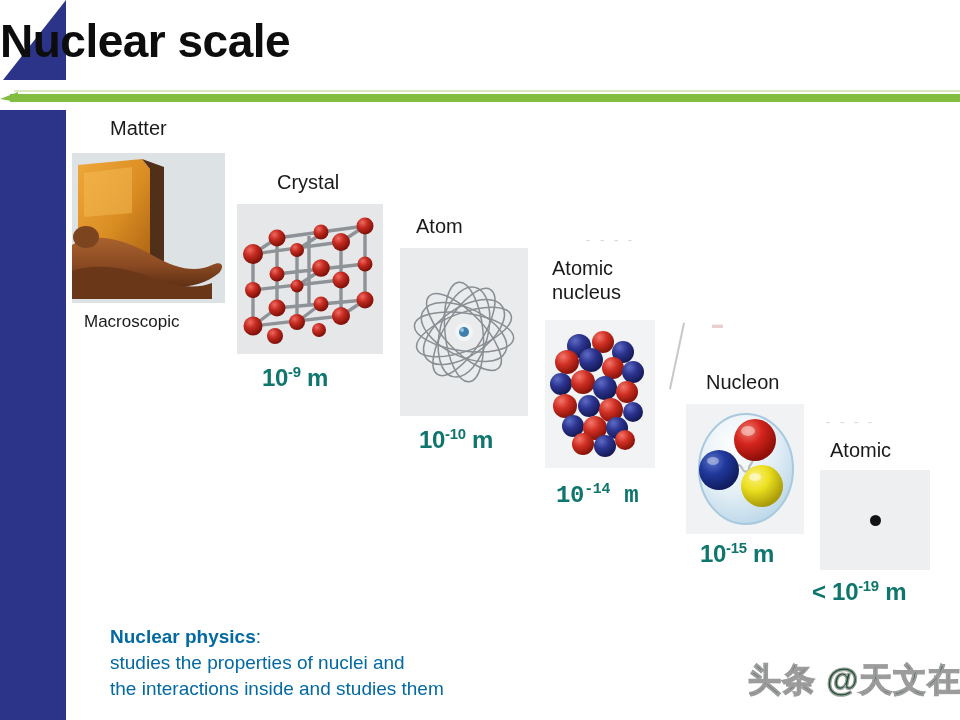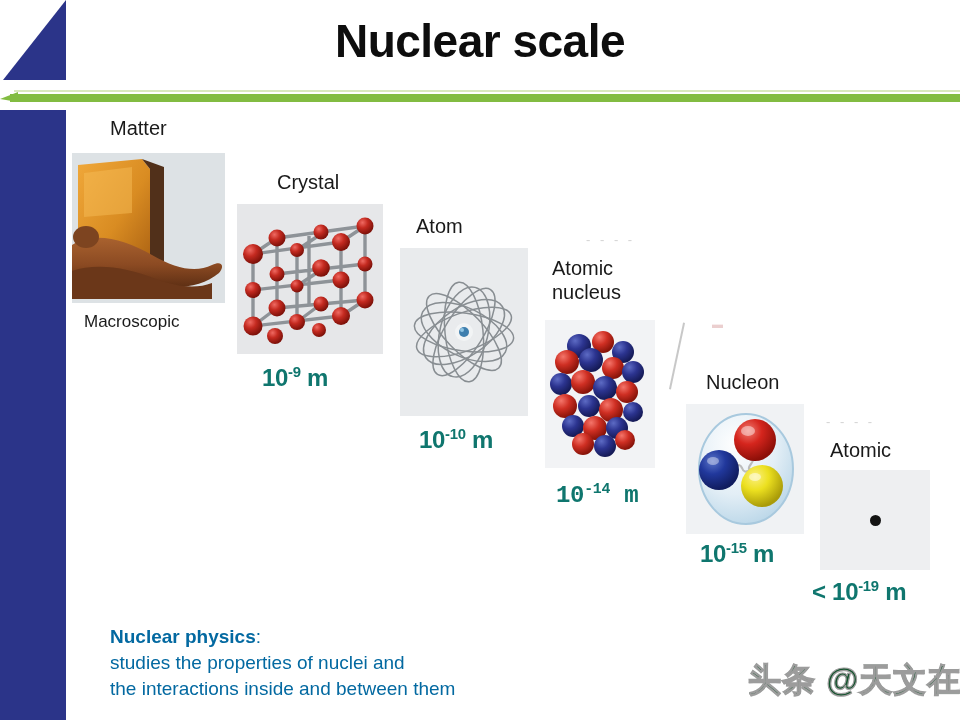--- a/index.html
+++ b/index.html
@@ -71,21 +71,20 @@
     height: 610px;
     background: #2b3489;
   }
 
   
   .slide-title {
     position: absolute;
     left: 0;
     top: 18px;
     width: 960px;
-    text-align: center;
     font-size: 46px;
     font-weight: bold;
     color: #0d0d0d;
     letter-spacing: -0.5px;
     line-height: 1.0;
   }
 
   
   .stage { position: absolute; }
 
@@ -457,18 +456,18 @@
     </div>
 
     <div class="scale-label" style="left:812px; top:578px;">
       <span>&lt; </span><span>10</span><sup>-19</sup><span> m</span>
     </div>
   </div>
 
   <div class="caption">
     <div><span class="lead">Nuclear physics</span><span>:</span></div>
     <div>studies the properties of nuclei and</div>
-    <div>the interactions inside and between them</div>
+    <div>the interactions inside and studies them</div>
   </div>
 
   <div class="watermark">头条 @天文在线</div>
 
 </div>
 
 </body></html>

